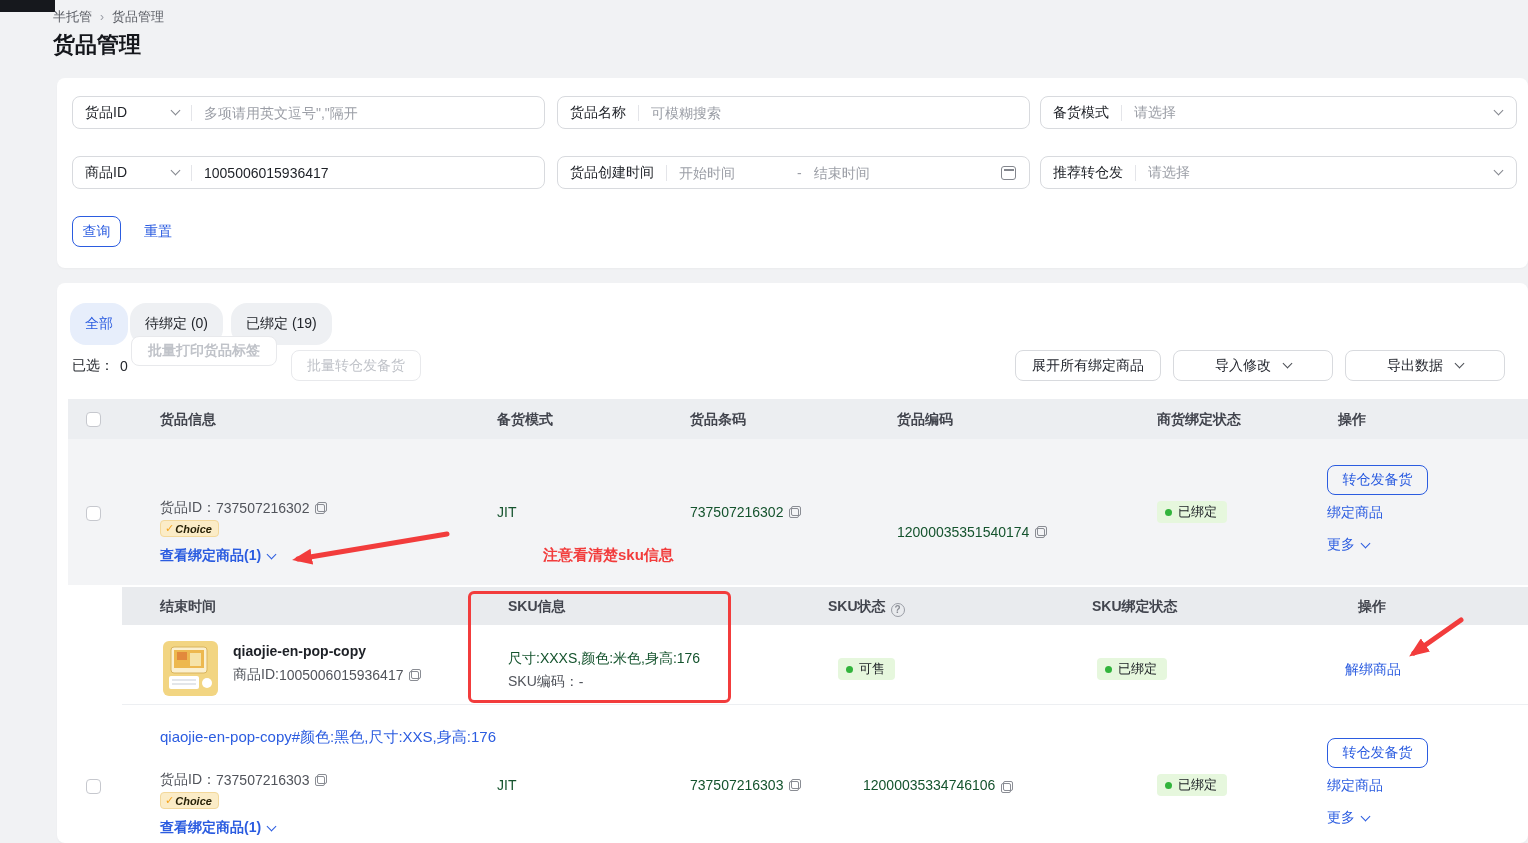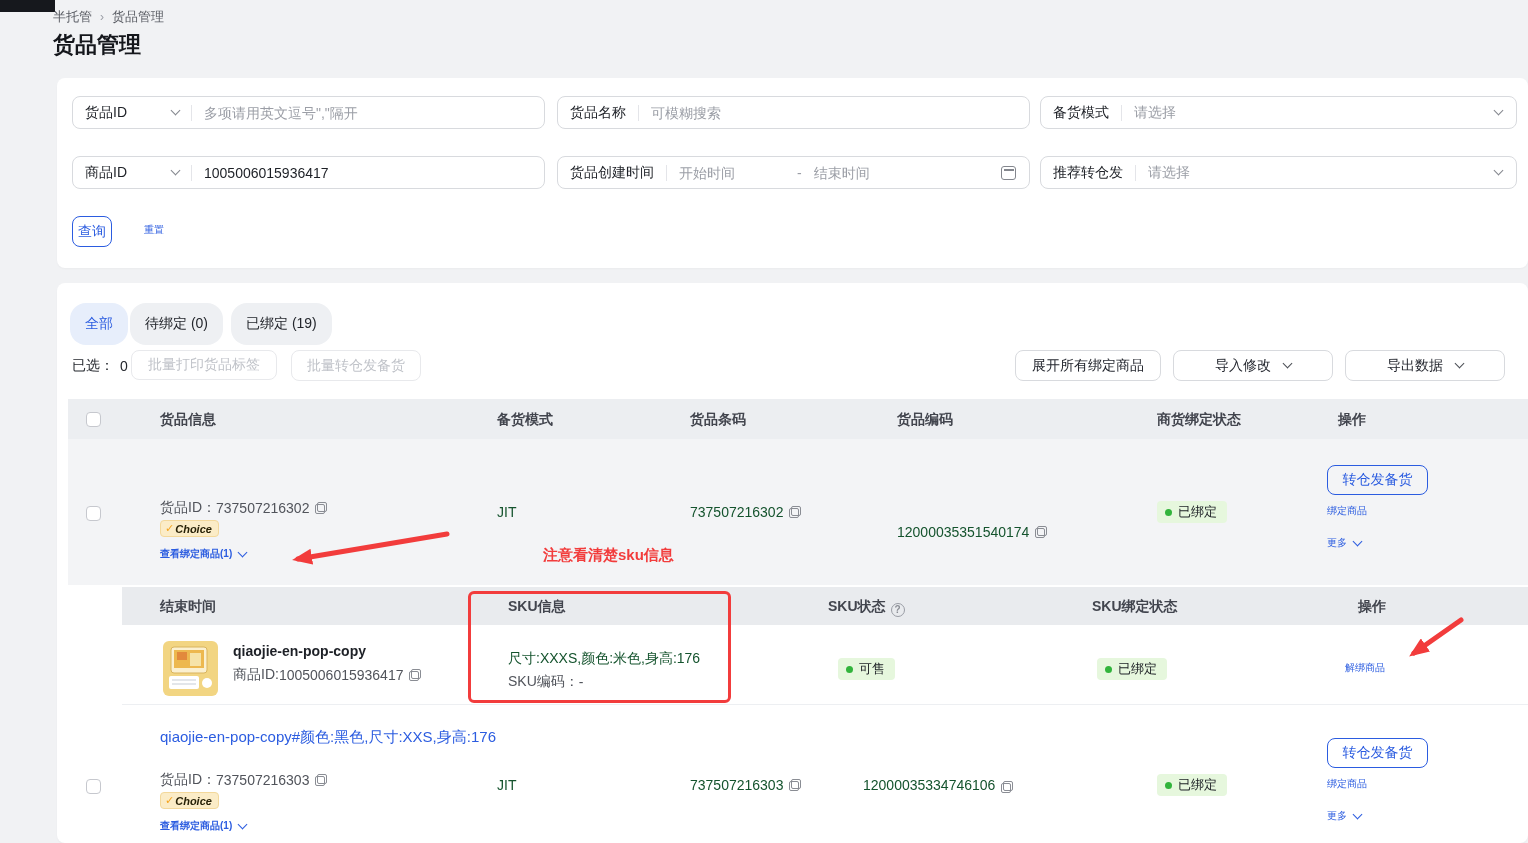--- a/index.html
+++ b/index.html
@@ -30,21 +30,21 @@
   .chev { display:inline-block; width:7px; height:7px; border-right:1.6px solid #84878e; border-bottom:1.6px solid #84878e; transform:rotate(45deg); position:relative; top:-2px; flex:none; }
   .chev.blue { border-color:#2b5ce0; margin-left:7px; }
   .chev.dark { border-color:#4b4e55; margin-left:7px; }
 
   .cal-icon { width:15px; height:14px; border:1.5px solid #83868d; border-radius:3px; position:relative; margin-right:13px; flex:none; }
   .cal-icon::after { content:""; position:absolute; left:1.5px; right:1.5px; top:2.5px; height:1.5px; background:#83868d; }
 
   .btn { display:inline-flex; align-items:center; justify-content:center; gap:6px; border:1px solid #d8dade; border-radius:8px; background:#fff; font-size:14px; color:#1f222a; cursor:pointer; }
   .btn-blue { border-color:#2b5ce0; color:#2b5ce0; background:transparent; }
   .btn-disabled { border-color:#e8e9ec; color:#c0c3c9; cursor:not-allowed; }
-  .link { color:#2b5ce0; font-size:10px; cursor:pointer; text-decoration:none; display:inline-flex; align-items:center; }
+  .link { color:#2b5ce0; font-size:14px; cursor:pointer; text-decoration:none; display:inline-flex; align-items:center; }
 
   .tab { position:absolute; height:42px; display:inline-flex; align-items:center; padding:0 15px; border-radius:16px; font-size:14px; background:#eef0f3; color:#23262c; cursor:pointer; }
   .tab.active { background:#e7eefb; color:#2b5ce0; }
 
   .thead { position:absolute; background:#eceef1; }
   .th { position:absolute; font-size:14px; font-weight:700; color:#42454e; white-space:nowrap; }
 
   .cb { position:absolute; width:15px; height:15px; border:1px solid #c6c8ce; border-radius:4px; background:#fff; cursor:pointer; }
 
   .cell { position:absolute; font-size:14px; color:#14532d; white-space:nowrap; display:inline-flex; align-items:center; }
@@ -130,34 +130,34 @@
     <span class="cal-icon"></span>
   </div>
 
   <div class="fgroup" style="left:1040px;top:156px;width:477px;">
     <span class="flabel">推荐转仓发</span>
     <span class="fdiv"></span>
     <span class="fplaceholder">请选择</span>
     <span class="chev" style="margin-right:14px;"></span>
   </div>
 
-  <button class="btn btn-blue abs" style="left:72px;top:216px;width:40px;height:31px;">查询</button>
+  <button class="btn btn-blue abs" style="left:72px;top:216px;width:49px;height:31px;">查询</button>
   <span class="link abs" style="left:144px;top:223px;">重置</span>
 
   <div class="card" style="left:57px;top:283px;width:1471px;height:560px;"></div>
 
   <span class="tab active" style="left:70px;top:303px;">全部</span>
   <span class="tab" style="left:130px;top:303px;">待绑定 (0)</span>
   <span class="tab" style="left:231px;top:303px;">已绑定 (19)</span>
 
   <div class="cell" style="left:72px;top:357px;color:#23262c;">
     <span>已选：</span>
     <span style="margin-left:6px;">0</span>
   </div>
-  <button class="btn btn-disabled abs" style="left:131px;top:350px;width:146px;height:30px;">批量打印货品标签</button>
+  <button class="btn btn-disabled abs" style="left:131px;top:336px;width:146px;height:30px;font-weight:bold;">批量打印货品标签</button>
   <button class="btn btn-disabled abs" style="left:291px;top:350px;width:130px;height:31px;">批量转仓发备货</button>
 
   <button class="btn abs" style="left:1015px;top:350px;width:146px;height:31px;">展开所有绑定商品</button>
   <button class="btn abs" style="left:1173px;top:350px;width:160px;height:31px;">
     <span>导入修改</span>
     <span class="chev dark"></span>
   </button>
   <button class="btn abs" style="left:1345px;top:350px;width:160px;height:31px;">
     <span>导出数据</span>
     <span class="chev dark"></span>

